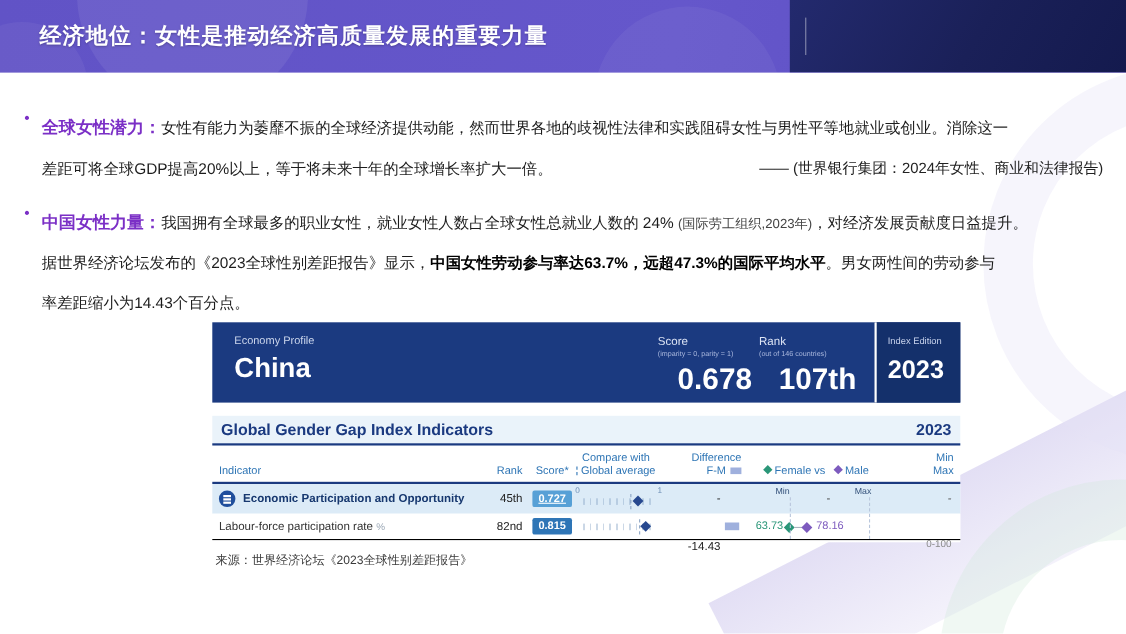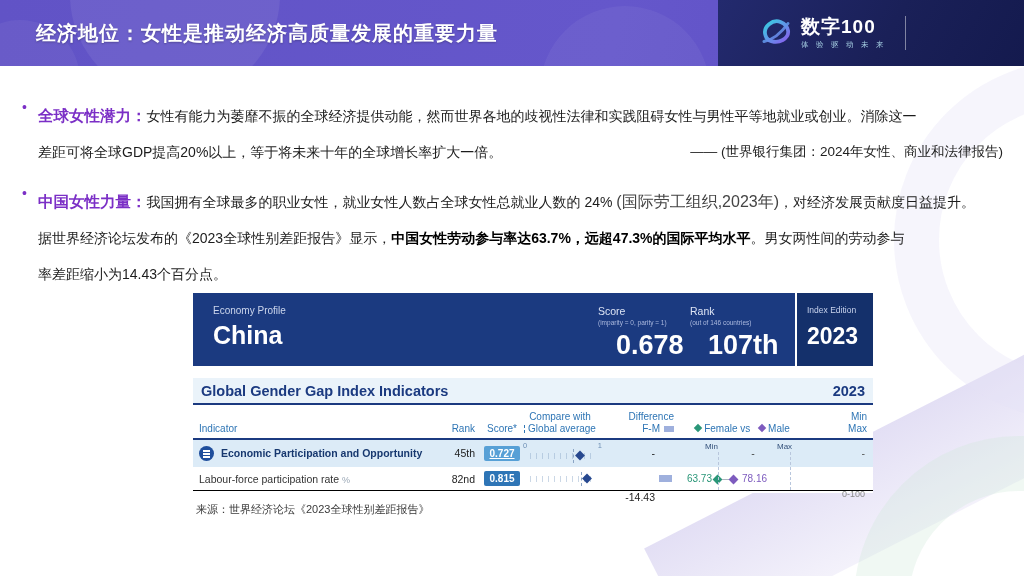--- a/index.html
+++ b/index.html
@@ -36,21 +36,21 @@
   .sw3 { right:-230px; top:60px; width:360px; height:360px; border-radius:50%; border:45px solid rgba(228,225,245,0.35); }
 
   
   .bullets { position:absolute; left:0; top:66px; width:1024px; z-index:1; }
   .bullet { position:absolute; left:38px; width:965px; }
   .b1 { top:32px; }
   .b2 { top:118px; }
   .bdot { position:absolute; left:-16px; top:1px; color:#7b2fc6; font-size:14px; }
   .bline { white-space:nowrap; line-height:36px; font-size:14px; color:#1c1c1c; }
   .blabel { color:#7b2fc6; font-weight:bold; font-size:15.5px; }
-  .bsmall { font-size:16px; color:#444; }
+  .bsmall { font-size:12px; color:#444; }
   .bbold { font-weight:bold; color:#000; }
   .flexline { display:flex; justify-content:space-between; }
   .cite { font-size:13.5px; color:#222; }
 
   
   .card { position:absolute; left:193px; top:293px; width:680px; height:200px; background:#fff; z-index:1; }
   .navy { position:absolute; left:0; top:0; width:680px; height:73px; background:#1b3a80; color:#fff; }
   .np-label { position:absolute; left:20px; top:12px; font-size:10px; color:#ccd6ec; }
   .np-country { position:absolute; left:20px; top:28px; font-size:25px; font-weight:bold; }
   .ncol-label { font-size:10.5px; color:#dde4f4; }
@@ -134,40 +134,20 @@
 <body>
 
 <div class="slide">
 
   <header class="topbar">
     <div class="hc hc1"></div>
     <div class="hc hc2"></div>
     <div class="hc hc3"></div>
     <h1 class="page-title">经济地位：女性是推动经济高质量发展的重要力量</h1>
     <div class="logo-panel">
-      <div class="d100">
-        <span>
-          <svg width="36" height="36" viewBox="0 0 48 48">
-            <defs>
-              <linearGradient id="lg1" x1="0" y1="0" x2="1" y2="1">
-                <stop offset="0" stop-color="#35d0e0"></stop>
-                  <stop offset="1" stop-color="#8a5cf0"></stop>
-              </linearGradient>
-            </defs>
-            <g fill="none" stroke="url(#lg1)" stroke-linecap="round">
-              <path d="M10 30 C 6 18, 20 8, 30 12 C 42 17, 44 30, 33 36 C 24 41, 12 38, 10 30" stroke-width="5"></path>
-              <path d="M40 14 C 30 28, 18 36, 8 38" stroke-width="4" opacity="0.9"></path>
-            </g>
-          </svg>
-        </span>
-        <span class="d100-text">
-          <div class="d100-name">数字100</div>
-          <div class="d100-tagline">体验驱动未来</div>
-        </span>
-      </div>
       <div class="logo-divider"></div>
     </div>
   </header>
 
   <div class="deco sw1"></div>
   <div class="deco sw2"></div>
   <div class="deco sw3"></div>
 
   <div class="bullets">
     <div class="bullet b1">

